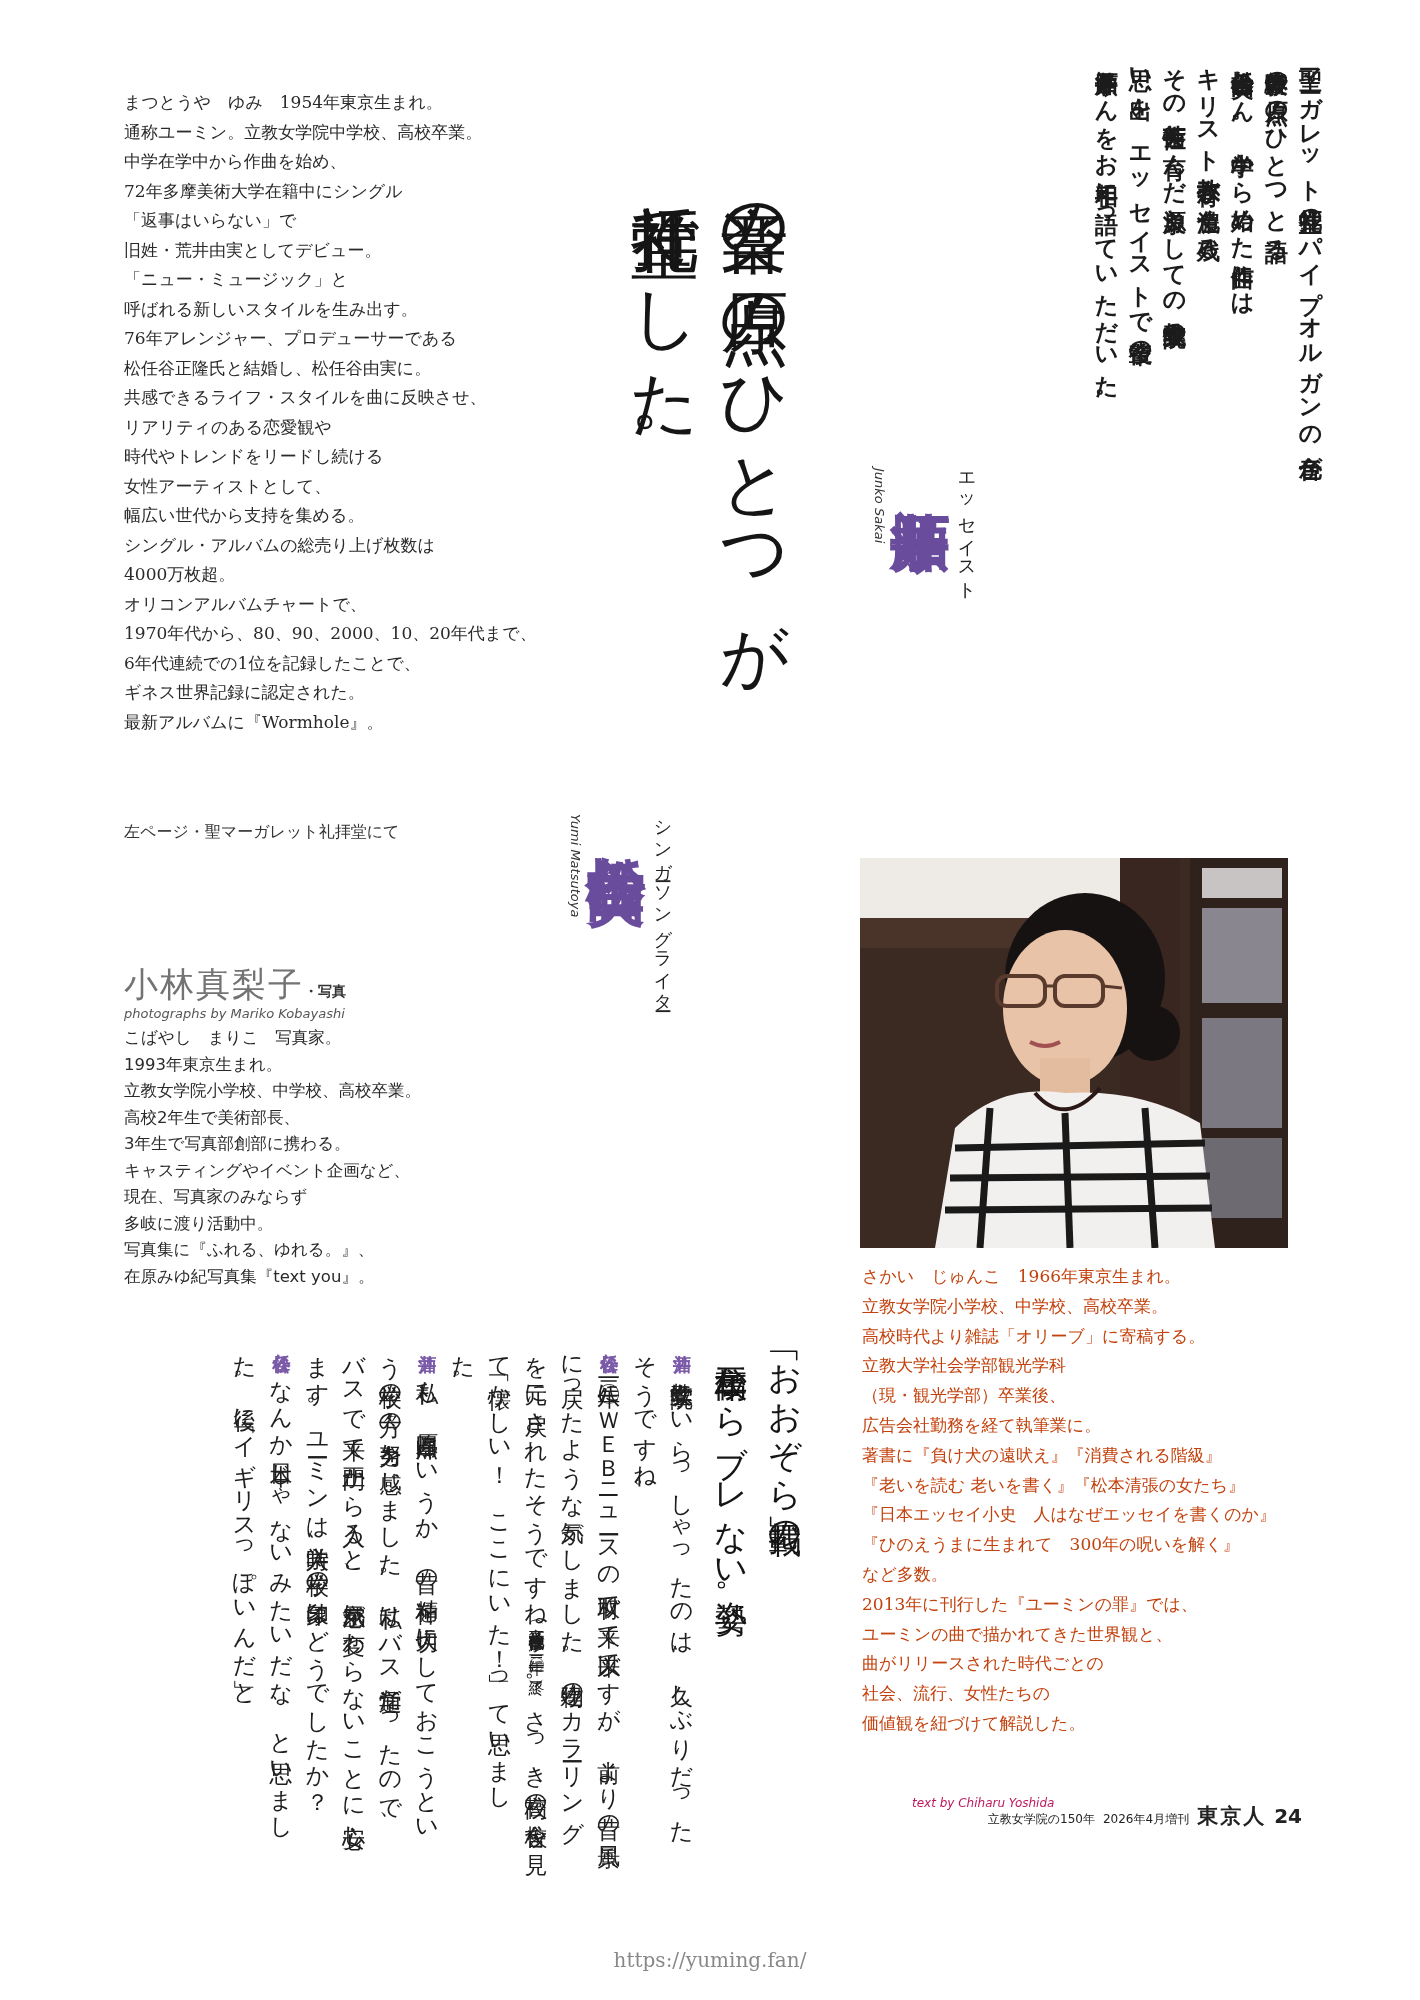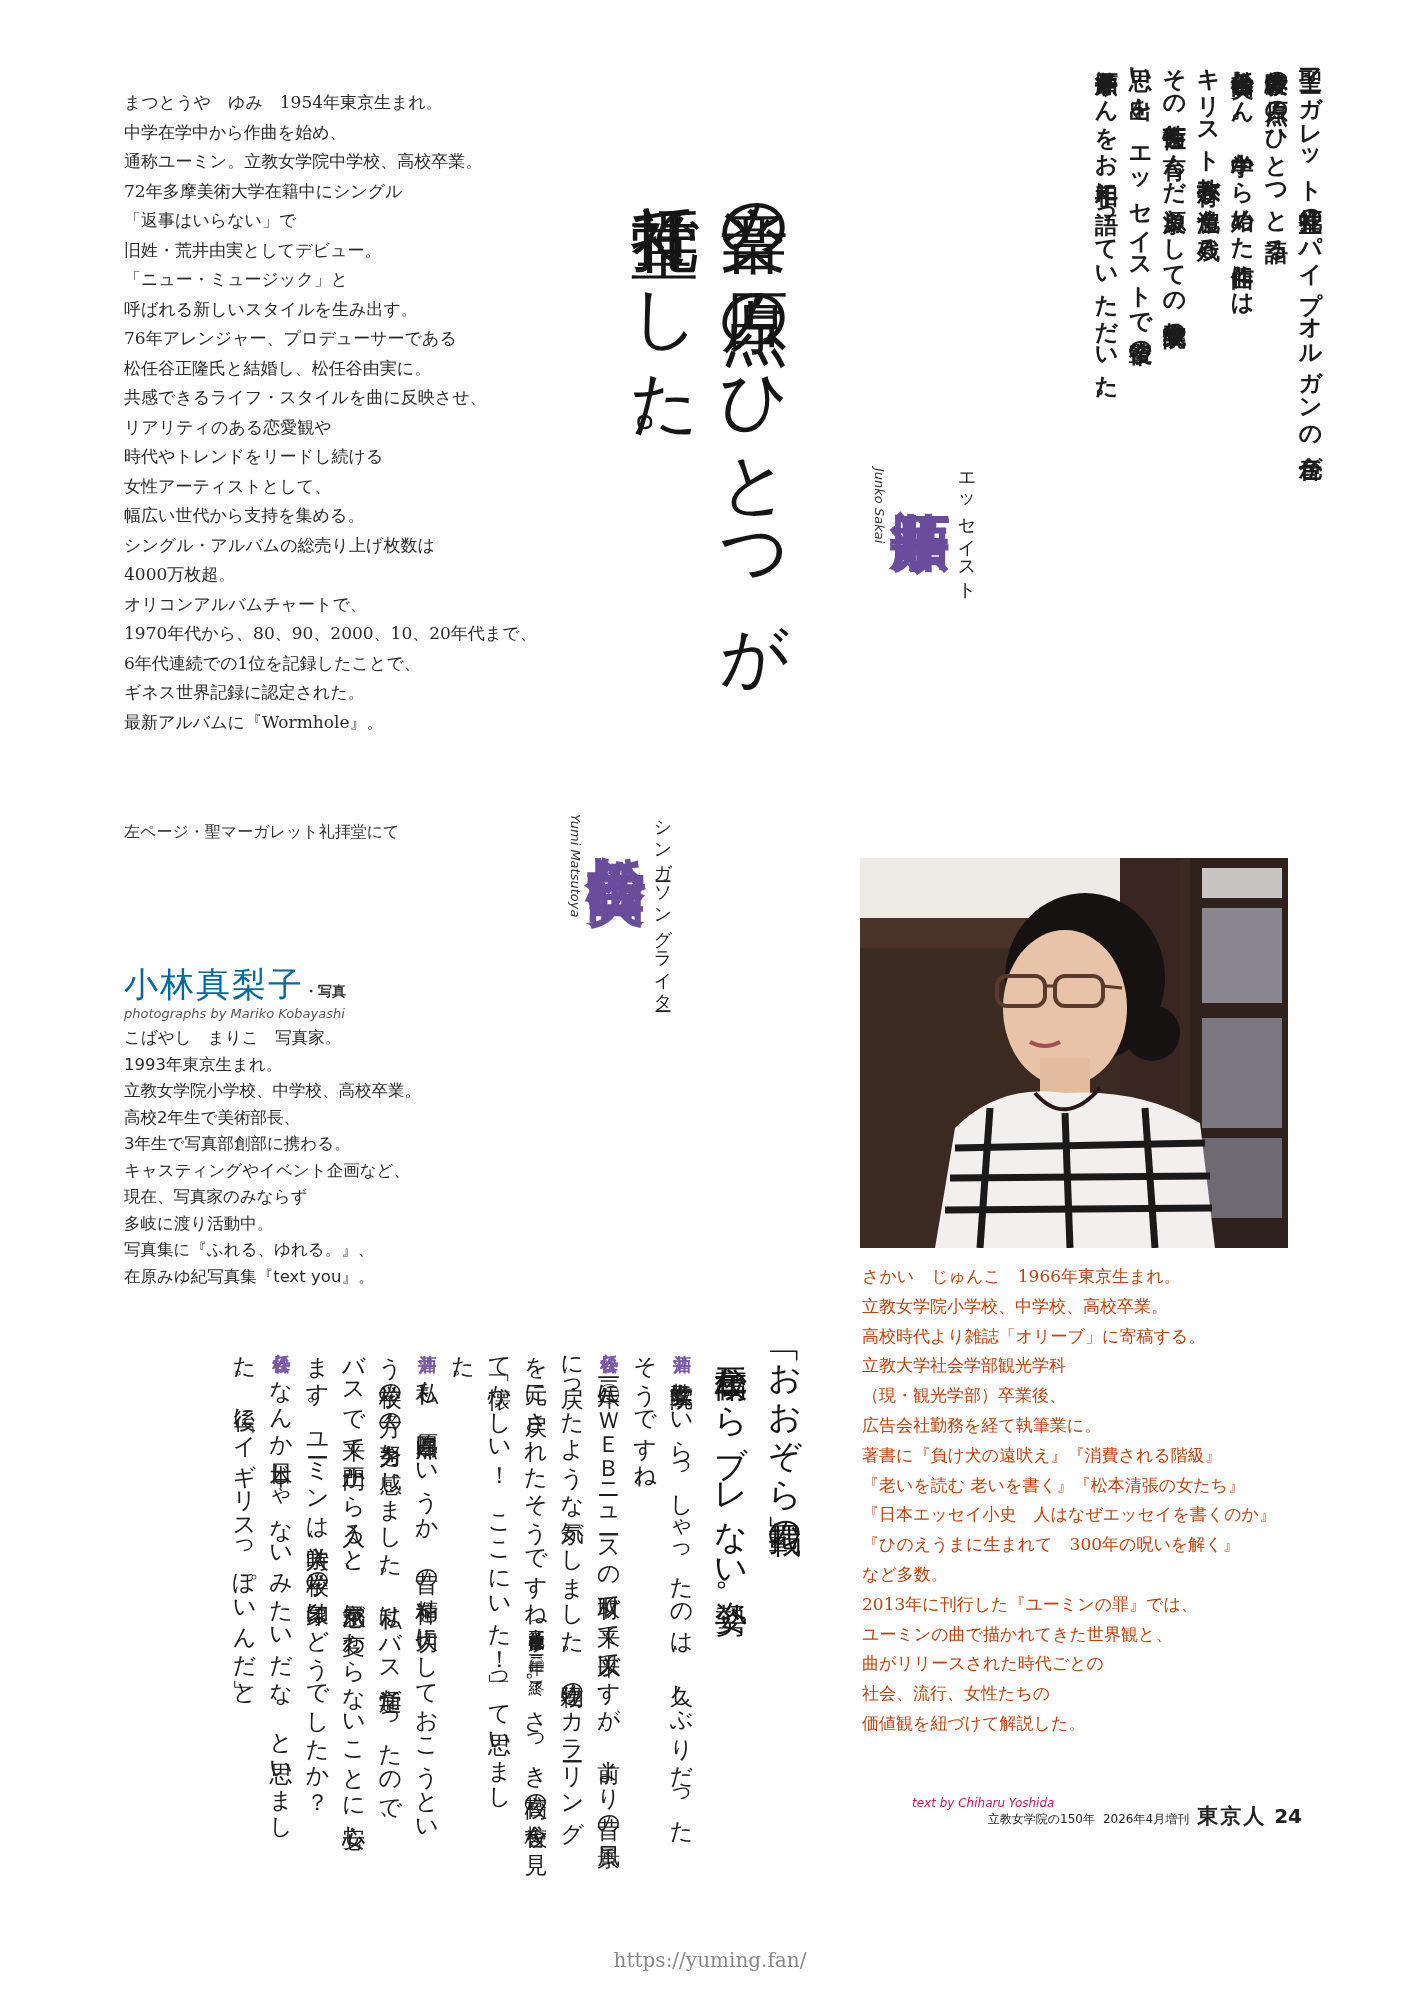--- a/index.html
+++ b/index.html
@@ -52,21 +52,21 @@
   }
   #yumi-bio p { margin:0; white-space:nowrap; }
   #caption-left {
     left:124px; top:822px;
     font-family:"DejaVu Sans","Liberation Sans", sans-serif;
     font-size:16px; color:#333;
   }
 
   
   #kobayashi { left:124px; top:962px; width:430px; }
-  #kobayashi .kname { font-family:"DejaVu Serif","Liberation Serif", serif; font-size:34px; color:#0369a1; letter-spacing:2px; }
+  #kobayashi .kname { font-family:"DejaVu Serif","Liberation Serif", serif; font-size:34px; color:#737373; letter-spacing:2px; }
   #kobayashi .ksuffix { font-family:"DejaVu Sans","Liberation Sans", sans-serif; font-size:14px; font-weight:bold; color:#333; }
   #kobayashi .kroman { font-family:"DejaVu Sans","Liberation Sans", sans-serif; font-style:italic; font-size:13px; color:#555; margin-top:-2px; }
   #kobayashi .kbio { margin-top:4px; font-family:"DejaVu Sans","Liberation Sans", sans-serif; font-size:16.5px; line-height:26.5px; color:#2a2a2a; }
   #kobayashi .kbio p { margin:0; white-space:nowrap; }
 
   
   #photo {
     left:860px; top:858px; width:428px; height:390px; overflow:hidden;
     background:#3a2a22;
   }
@@ -133,22 +133,22 @@
 </div>
 
 <div id="matsutoya-name" class="abs name-block">
   <span class="role vert">シンガーソングライター</span>
   <span class="big-name vert">松任谷由実</span>
   <span class="roman">Yumi Matsutoya</span>
 </div>
 
 <div id="yumi-bio" class="abs">
   <p>まつとうや　ゆみ　1954年東京生まれ。</p>
+  <p>通称ユーミン。立教女学院中学校、高校卒業。</p>
   <p>中学在学中から作曲を始め、</p>
-  <p>通称ユーミン。立教女学院中学校、高校卒業。</p>
   <p>72年多摩美術大学在籍中にシングル</p>
   <p>「返事はいらない」で</p>
   <p>旧姓・荒井由実としてデビュー。</p>
   <p>「ニュー・ミュージック」と</p>
   <p>呼ばれる新しいスタイルを生み出す。</p>
   <p>76年アレンジャー、プロデューサーである</p>
   <p>松任谷正隆氏と結婚し、松任谷由実に。</p>
   <p>共感できるライフ・スタイルを曲に反映させ、</p>
   <p>リアリティのある恋愛観や</p>
   <p>時代やトレンドをリードし続ける</p>

